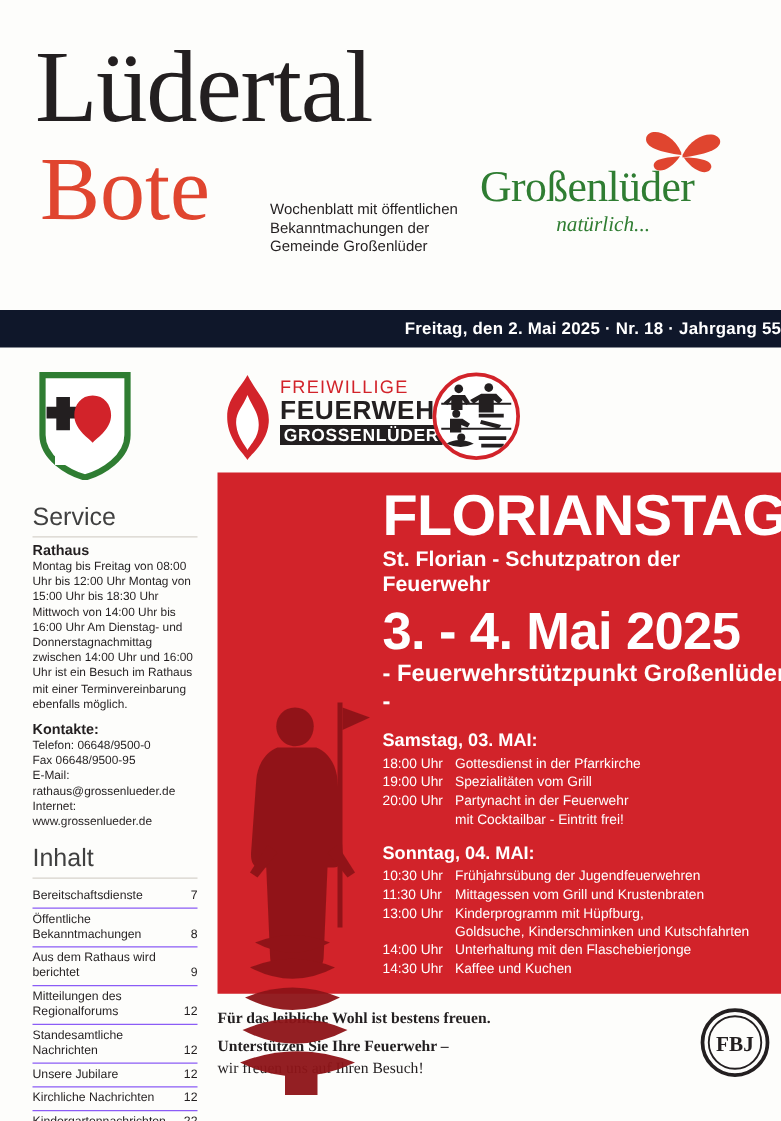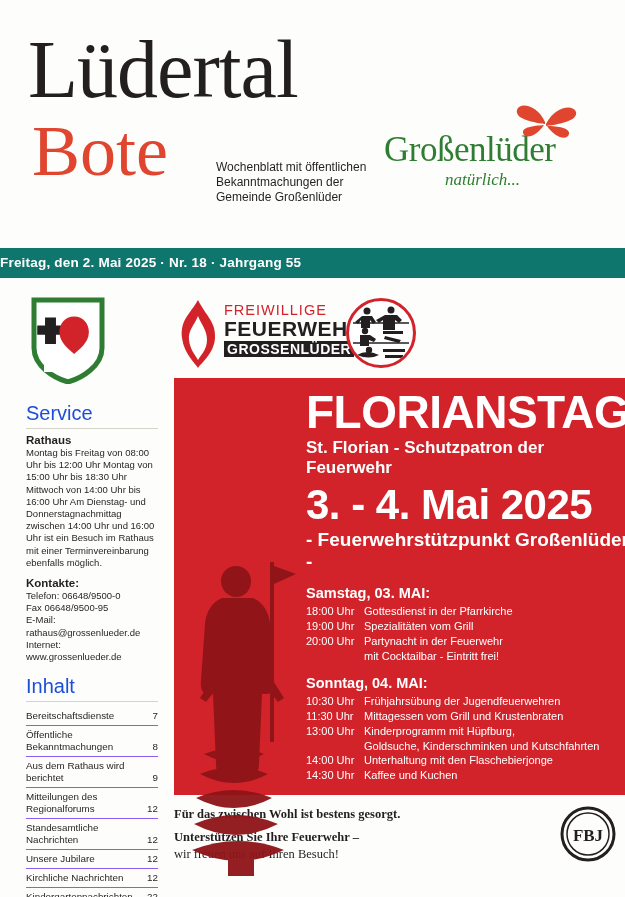--- a/index.html
+++ b/index.html
@@ -39,35 +39,35 @@
   }
   .logo-tag {
     font-family:"Liberation Serif", serif;
     font-style:italic; font-size:17px; color:#2f7d32; text-align:center;
     margin-top:2px; padding-right:18px;
   }
   .butterfly { position:absolute; right:20px; top:-32px; width:64px; height:42px; }
 
   
   .datebar {
-    background:#0f766e; color:#ffffff; text-align:left;
+    background:#0f172a; color:#ffffff; text-align:right;
     font-size:13.5px; font-weight:bold; padding:7px 0 8px 0;
     letter-spacing:0.2px;
   }
 
   
   .body-wrap { display:flex; padding:12px 26px 0 26px; }
   .col-left { width:142px; flex:0 0 142px; padding-right:10px; }
   .col-right { flex:1; padding-left:6px; }
 
   
   .crest { width:76px; height:88px; margin:6px 0 14px 4px; }
 
   .sec-head {
-    font-size:20px; color:#1d4ed8; font-weight:400;
+    font-size:20px; color:#404040; font-weight:400;
     font-family:"Liberation Sans", sans-serif;
     margin:0 0 2px 0;
   }
   .rule { border:0; border-top:1px solid #d6d2cc; margin:3px 0 5px 0; }
   .sub-head { font-size:11.5px; font-weight:bold; color:#231f20; margin:2px 0 1px 0; }
   .small { font-size:9.5px; line-height:12.2px; color:#231f20; }
 
   .toc { margin-top:2px; }
   .toc-row {
     display:flex; justify-content:space-between; align-items:flex-end;
@@ -313,21 +313,21 @@
             <div class="prog-row">
               <span class="prog-time">14:30 Uhr</span>
               <span class="prog-txt">Kaffee und Kuchen</span>
             </div>
           </div>
         </div>
       </div>
 
       <div class="footer" style="padding-left:0;">
         <div class="footer-text">
-          <div class="l1">Für das zwischen Wohl ist bestens gesorgt.</div>
+          <div class="l1">Für das leibliche Wohl ist bestens freuen.</div>
           <div class="l2" style="margin-top:6px;">Unterstützen Sie Ihre Feuerwehr –</div>
           <div>wir freuen uns auf Ihren Besuch!</div>
         </div>
         <svg class="fbj" viewBox="0 0 58 58">
           <circle cx="29" cy="29" r="26" fill="none" stroke="#231f20" stroke-width="3"></circle>
           <circle cx="29" cy="29" r="21" fill="none" stroke="#231f20" stroke-width="1.5"></circle>
           <text x="29" y="36" text-anchor="middle" font-family="Liberation Serif, serif" font-size="17" font-weight="bold" fill="#231f20">FBJ</text>
         </svg>
       </div>
 

